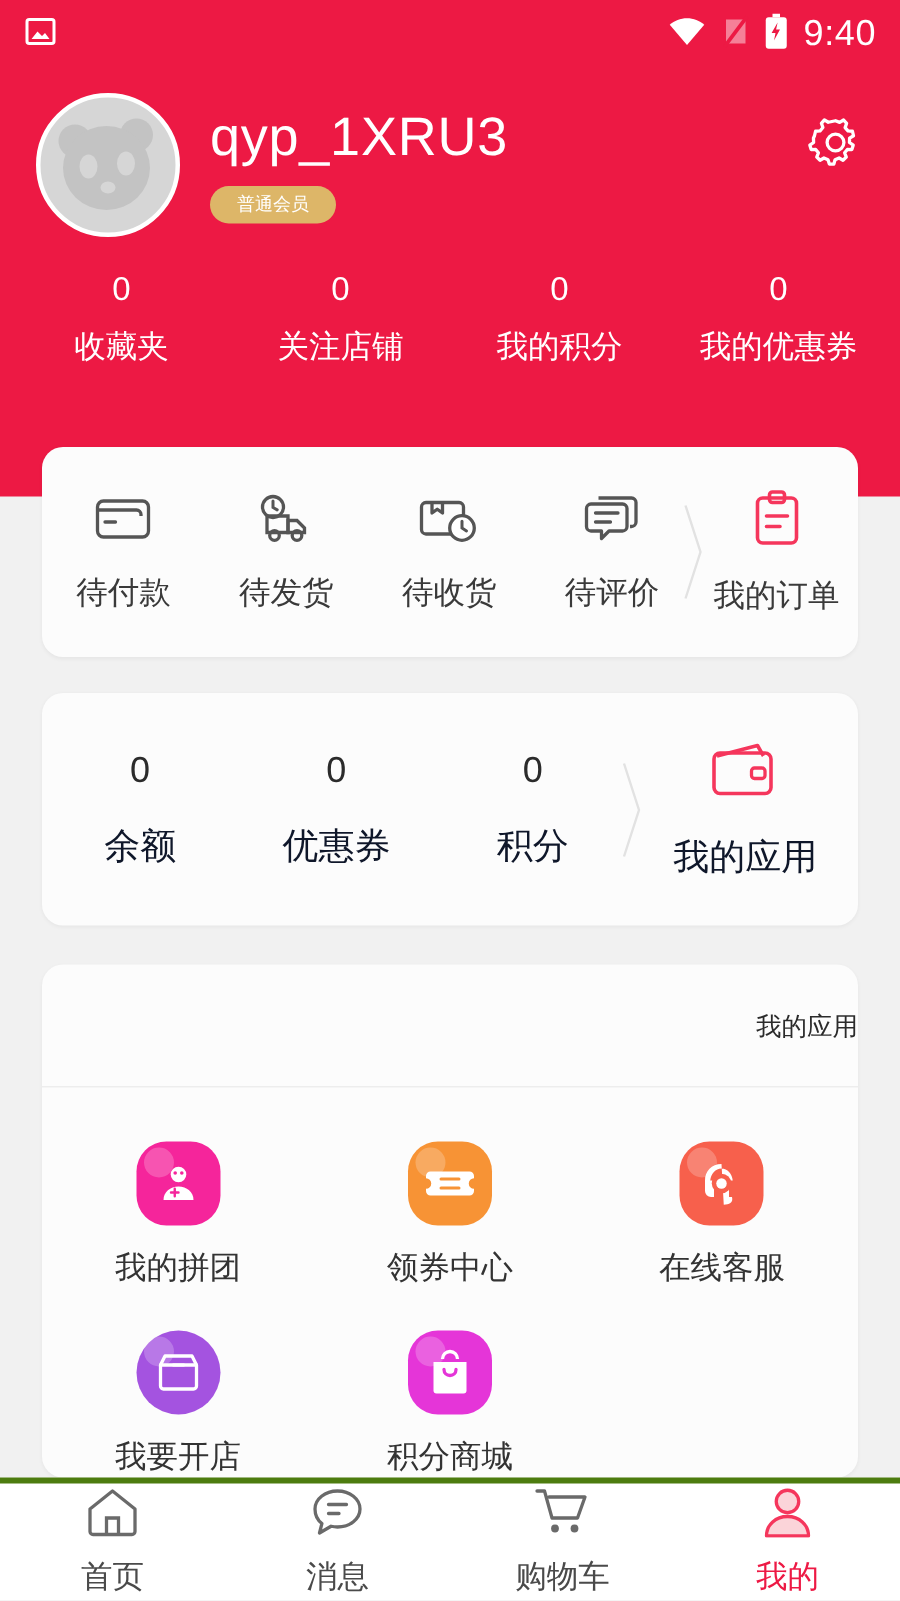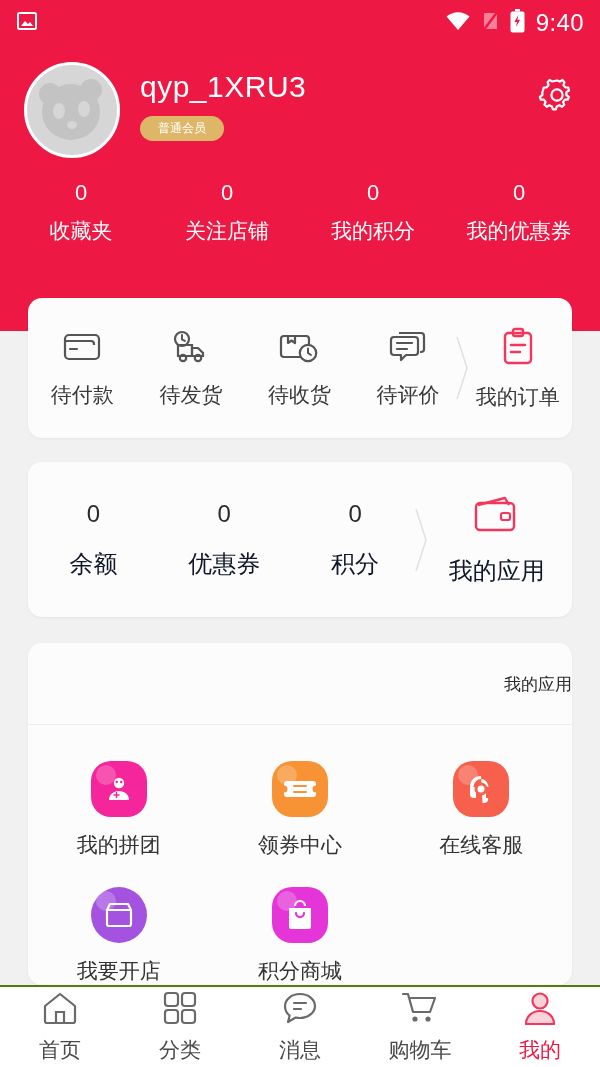--- a/index.html
+++ b/index.html
@@ -26,21 +26,21 @@
     background:#ED1944;
   }
   .profile { display:flex; align-items:flex-start; padding:16px 24px 0 24px; }
   .avatar {
     width:96px; height:96px; border-radius:50%;
     background:#D6D6D6; border:3px solid #fff; flex:none;
     position:relative; overflow:hidden;
   }
   .avatar svg { position:absolute; left:9px; top:13px; }
   .profile-mid { margin-left:20px; padding-top:8px; }
-  .username { color:#fff; font-size:30px; font-weight:400; letter-spacing:.5px; }
+  .username { color:#fff; font-size:36px; font-weight:400; letter-spacing:.5px; }
   .badge {
     display:inline-block; margin-top:12px; padding:6px 18px 7px 18px;
     background:#DDB668; color:#fff; border-radius:22px;
     font-size:12px; line-height:1;
   }
   .gear { margin-left:auto; padding-top:14px; }
 
   .stats { display:flex; padding:22px 8px 0 8px; }
   .stat { flex:1; text-align:center; color:#fff; }
   .stat-num { font-size:22px; line-height:1.15; }
@@ -100,21 +100,21 @@
   .app-ico::after {
     content:""; position:absolute; left:5px; top:4px;
     width:20px; height:20px; border-radius:50%;
     background:rgba(255,255,255,.22);
   }
   .app-lbl { font-size:21px; color:#333; }
 
   
   .bottomnav {
     position:absolute; bottom:0; left:0; width:600px; height:82px;
-    background:#FFFFFF; border-top:2px solid #4d7c0f;
+    background:#FFFFFF; border-top:4px solid #4d7c0f;
     display:flex; align-items:center;
   }
   .nav {
     flex:1; display:flex; flex-direction:column;
     align-items:center; justify-content:center; gap:7px;
   }
   .nav-lbl { font-size:21px; color:#4A4A4A; }
   .nav.active .nav-lbl { color:#ED1944; }
 </style>
 </head>
@@ -378,31 +378,20 @@
     <div class="nav">
       <span>
         <svg width="36" height="34" viewBox="0 0 36 34">
           <path d="M3 15L18 3l15 12v15a2 2 0 01-2 2H5a2 2 0 01-2-2z" fill="none" stroke="#6A6A6A" stroke-width="2.2" stroke-linejoin="round"></path>
           <path d="M14 31V21h8v10" fill="none" stroke="#6A6A6A" stroke-width="2.2"></path>
         </svg>
       </span>
       <span class="nav-lbl">首页</span>
     </div>
 
-    <div class="nav">
-      <span>
-        <svg width="34" height="34" viewBox="0 0 34 34">
-          <rect x="2" y="2" width="13" height="13" rx="3" fill="none" stroke="#6A6A6A" stroke-width="2.2"></rect>
-          <rect x="19" y="2" width="13" height="13" rx="3" fill="none" stroke="#6A6A6A" stroke-width="2.2"></rect>
-          <rect x="2" y="19" width="13" height="13" rx="3" fill="none" stroke="#6A6A6A" stroke-width="2.2"></rect>
-          <rect x="19" y="19" width="13" height="13" rx="3" fill="none" stroke="#6A6A6A" stroke-width="2.2"></rect>
-        </svg>
-      </span>
-      <span class="nav-lbl">分类</span>
-    </div>
 
     <div class="nav">
       <span>
         <svg width="36" height="34" viewBox="0 0 36 34">
           <path d="M18 3c8.3 0 15 5.4 15 12s-6.7 12-15 12c-1.5 0-3-.2-4.3-.5L6 31l1.6-6.3C4.8 22.5 3 19 3 15 3 8.4 9.7 3 18 3z" fill="none" stroke="#6A6A6A" stroke-width="2.2" stroke-linejoin="round"></path>
           <path d="M12 12h12M12 18h7" stroke="#6A6A6A" stroke-width="2.2" stroke-linecap="round"></path>
         </svg>
       </span>
       <span class="nav-lbl">消息</span>
     </div>

